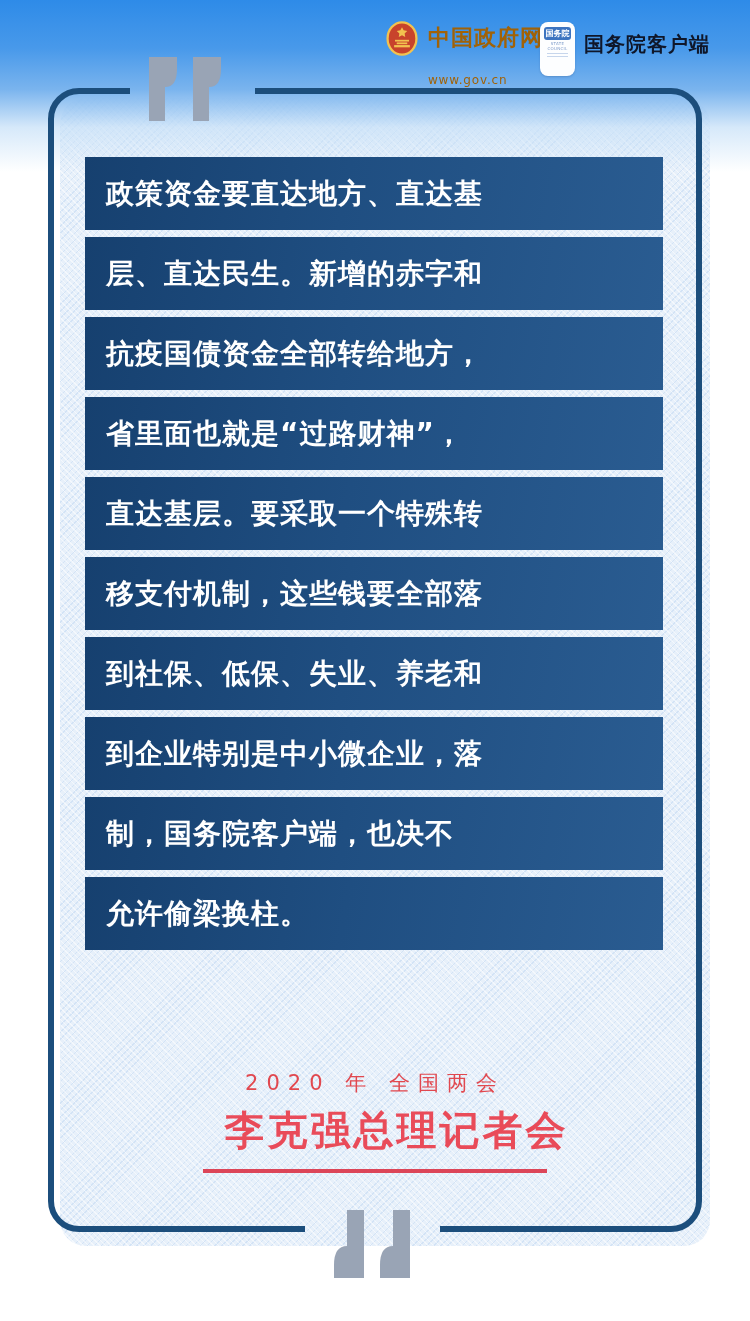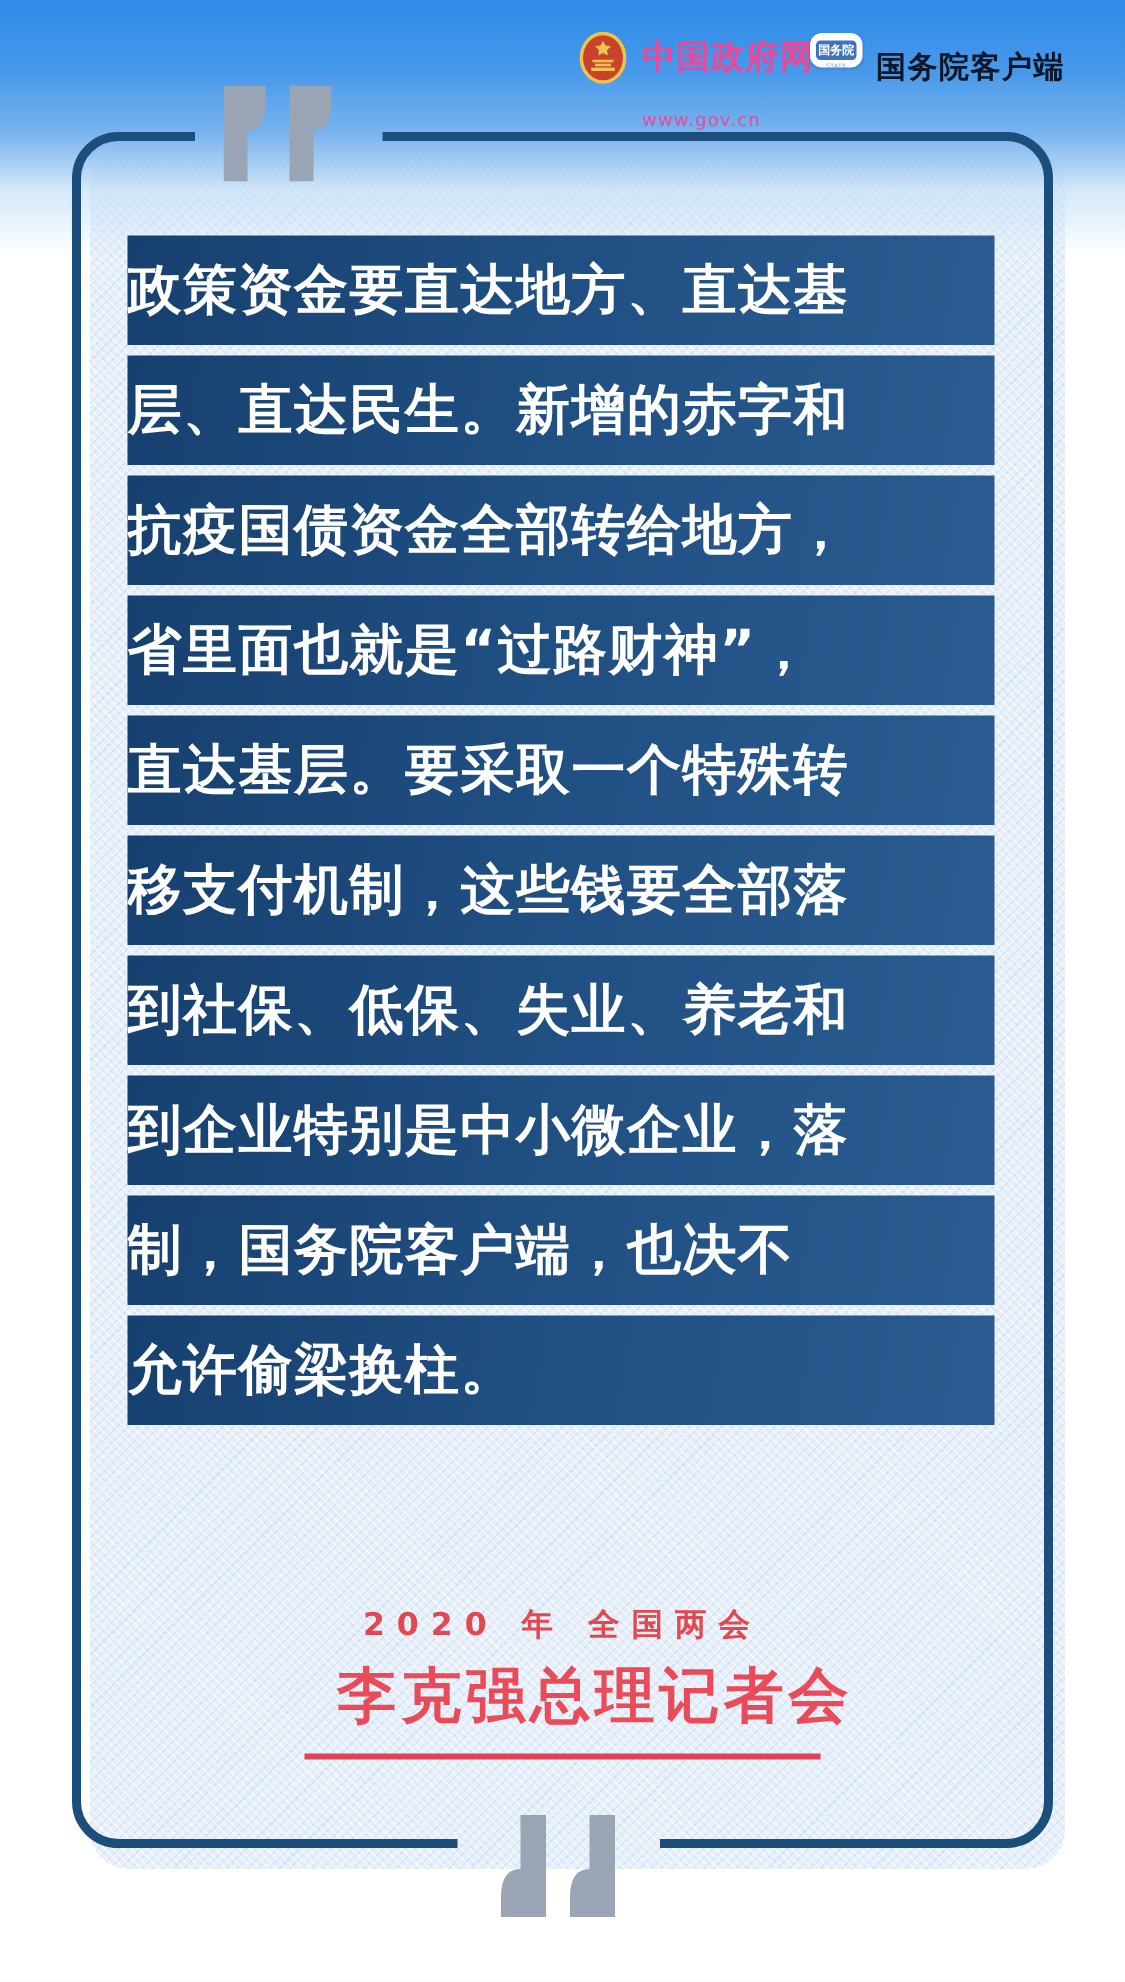--- a/index.html
+++ b/index.html
@@ -22,49 +22,49 @@
   .sky {
     position:absolute; left:0; top:0; width:750px; height:172px; z-index:2;
     background:linear-gradient(180deg,
       #2E8BE8 0%, #4899EA 28%, #7AB4EE 52%,
       rgba(200,225,248,0.75) 74%, rgba(255,255,255,0) 100%);
   }
 
   
   .header { position:absolute; left:0; top:0; width:750px; height:86px; z-index:6; }
   .emblem { position:absolute; left:386px; top:21px; width:32px; height:35px; }
-  .site-block { position:absolute; left:428px; top:23px; color:#ec4899; }
+  .site-block { position:absolute; left:428px; top:23px; color:#a16207; }
   .site-name { font-size:22px; font-weight:700; letter-spacing:1px; }
   .site-url  { font-size:12px; letter-spacing:0.8px; margin-top:20px; }
   .app-icon {
-    position:absolute; left:540px; top:22px; width:35px; height:23px;
+    position:absolute; left:540px; top:22px; width:35px; height:54px;
     background:#fdfeff; border-radius:8px; box-shadow:0 1px 2px rgba(30,60,110,0.25);
     overflow:hidden;
   }
   .app-badge {
     margin:5px auto 0; width:27px; height:13px; background:#3D74C0; border-radius:3px;
     color:#fff; font-size:8px; line-height:13px; text-align:center; font-weight:700;
   }
   .app-sub { margin-top:1px; text-align:center; font-size:4px; color:#7E9CC9; letter-spacing:0.3px; }
   .app-lines { margin:2px auto 0; width:21px; height:0; border-top:1px solid #C7D6EC;
     box-shadow:0 3px 0 #C7D6EC; }
   .app-name { position:absolute; left:584px; top:31px; color:#0f172a; font-size:20px; font-weight:700; letter-spacing:1px; }
 
   
   .bars { position:absolute; left:85px; top:157px; width:578px; z-index:3; }
   .bar {
     height:73px; margin-bottom:7px;
     background:linear-gradient(100deg, #16406F 0%, #1F4E81 45%, #2A5C91 100%);
-    color:#ffffff; font-weight:800; font-size:36px; line-height:73px;
-    letter-spacing:1px; white-space:nowrap; overflow:hidden;
+    color:#ffffff; font-weight:800; font-size:28px; line-height:73px;
+    padding-left:21px; letter-spacing:1px; white-space:nowrap; overflow:hidden;
   }
 
   
   .red-block { position:absolute; left:0; top:1069px; width:750px; text-align:center; z-index:3; }
-  .event-line { font-size:21px; font-weight:700; color:#E1484F; letter-spacing:8px; }
+  .event-line { font-size:21px; font-weight:400; color:#E1484F; letter-spacing:8px; }
   .main-title { margin-top:6px; font-size:40px; font-weight:900; color:#E94B59; letter-spacing:3px;padding-left:43px; }
   .red-underline { margin:11px auto 0; width:344px; height:4px; background:#DC4558; }
 
   
   .frame-svg { position:absolute; left:0; top:0; z-index:4; }
   .open-quote  { position:absolute; left:149px; top:57px;  z-index:5; }
   .close-quote { position:absolute; left:334px; top:1210px; z-index:5; }
 </style>
 </head>
 <body>

